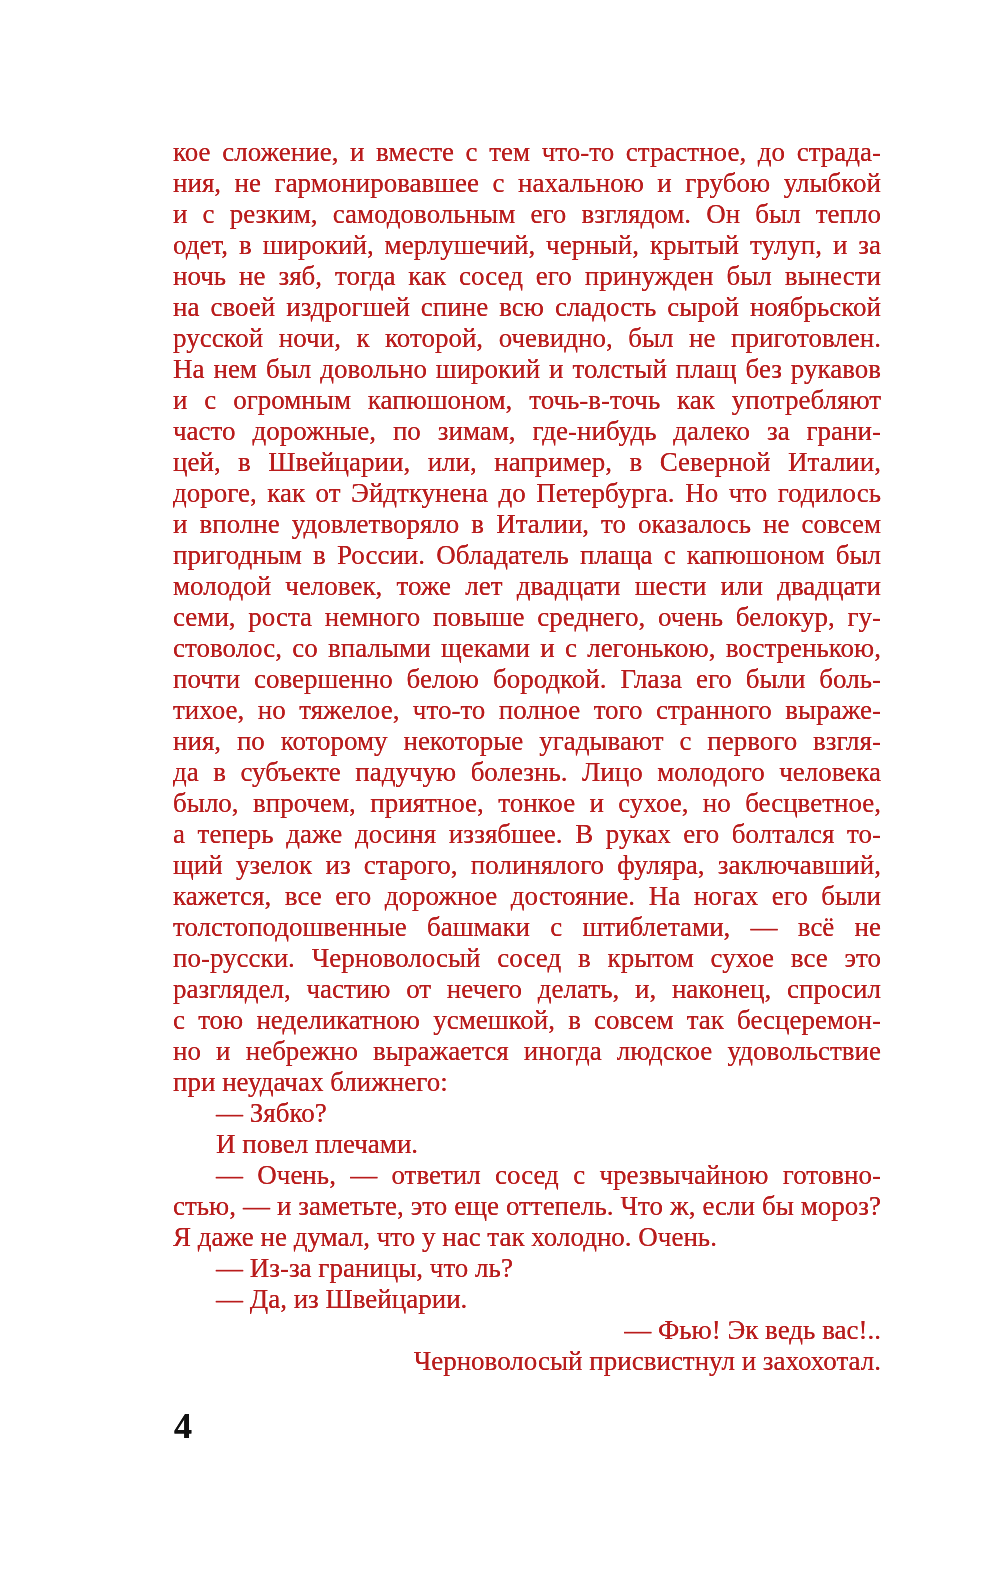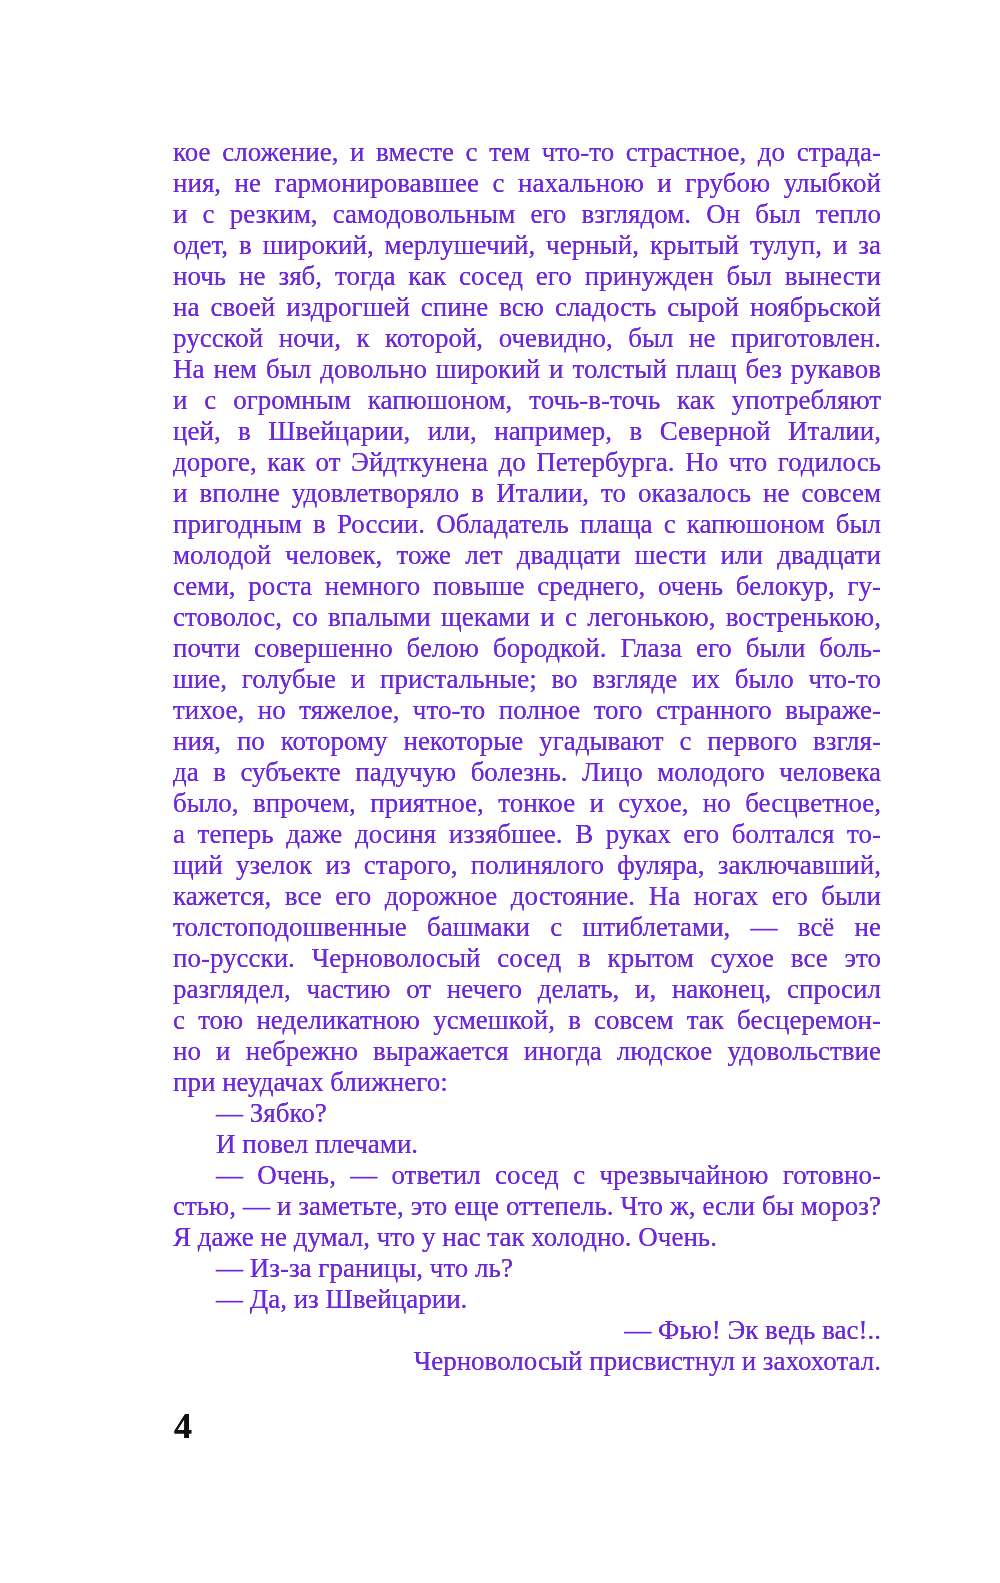--- a/index.html
+++ b/index.html
@@ -19,21 +19,21 @@
     background: #ffffff;
     overflow: hidden;
   }
   .text-block {
     position: absolute;
     left: 173px;
     top: 137px;
     width: 708px;
     font-size: 27px;
     line-height: 31px;
-    color: #6d28d9;
+    color: #b91c1c;
     text-shadow: 0 0 0.6px currentColor;
   }
   .line {
     text-align: left;
     white-space: normal;
   }
   .line.j {
     text-align: justify;
     text-align-last: justify;
   }
@@ -57,29 +57,29 @@
   <div class="text-block" id="text-block">
       <div class="line j">кое сложение, и вместе с тем что-то страстное, до страда-</div>
       <div class="line j">ния, не гармонировавшее с нахальною и грубою улыбкой</div>
       <div class="line j">и с резким, самодовольным его взглядом. Он был тепло</div>
       <div class="line j">одет, в широкий, мерлушечий, черный, крытый тулуп, и за</div>
       <div class="line j">ночь не зяб, тогда как сосед его принужден был вынести</div>
       <div class="line j">на своей издрогшей спине всю сладость сырой ноябрьской</div>
       <div class="line j">русской ночи, к которой, очевидно, был не приготовлен.</div>
       <div class="line j">На нем был довольно широкий и толстый плащ без рукавов</div>
       <div class="line j">и с огромным капюшоном, точь-в-точь как употребляют</div>
+      <div class="line j">часто дорожные, по зимам, где-нибудь далеко за грани-</div>
       <div class="line j">цей, в Швейцарии, или, например, в Северной Италии,</div>
       <div class="line j">дороге, как от Эйдткунена до Петербурга. Но что годилось</div>
       <div class="line j">и вполне удовлетворяло в Италии, то оказалось не совсем</div>
       <div class="line j">пригодным в России. Обладатель плаща с капюшоном был</div>
       <div class="line j">молодой человек, тоже лет двадцати шести или двадцати</div>
       <div class="line j">семи, роста немного повыше среднего, очень белокур, гу-</div>
       <div class="line j">стоволос, со впалыми щеками и с легонькою, востренькою,</div>
       <div class="line j">почти совершенно белою бородкой. Глаза его были боль-</div>
-      <div class="line j">шие, голубые и пристальные; во взгляде их было что-то</div>
       <div class="line j">тихое, но тяжелое, что-то полное того странного выраже-</div>
       <div class="line j">ния, по которому некоторые угадывают с первого взгля-</div>
       <div class="line j">да в субъекте падучую болезнь. Лицо молодого человека</div>
       <div class="line j">было, впрочем, приятное, тонкое и сухое, но бесцветное,</div>
       <div class="line j">а теперь даже досиня иззябшее. В руках его болтался то-</div>
       <div class="line j">щий узелок из старого, полинялого фуляра, заключавший,</div>
       <div class="line j">кажется, все его дорожное достояние. На ногах его были</div>
       <div class="line j">толстоподошвенные башмаки с штиблетами, — всё не</div>
       <div class="line j">по-русски. Черноволосый сосед в крытом сухое все это</div>
       <div class="line j">разглядел, частию от нечего делать, и, наконец, спросил</div>

